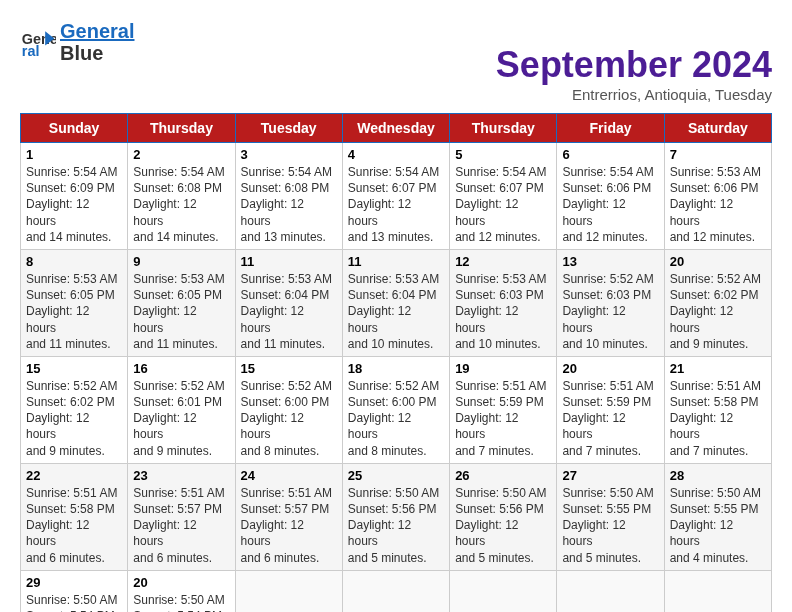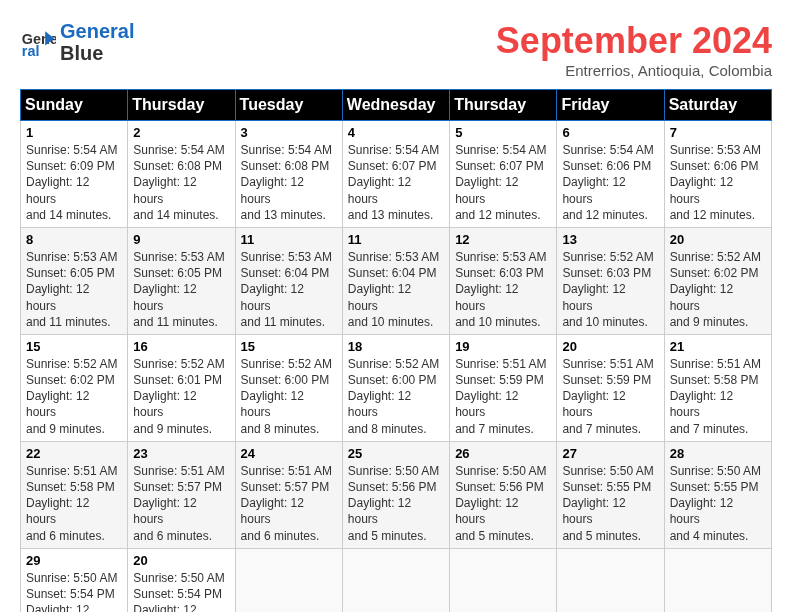--- a/index.html
+++ b/index.html
@@ -20,46 +20,47 @@
       display: flex;
       align-items: center;
       gap: 4px;
     }
     .logo-text {
       font-size: 20px;
       font-weight: bold;
       color: #333;
       line-height: 1.1;
     }
-    .logo-text span { color: #1a6abf; }
+    .logo-text span { color: #1a6abf; text-decoration: underline; }
     .logo-icon {
       width: 36px;
       height: 36px;
     }
     .title-block { text-align: right; }
     .month-title {
       font-size: 36px;
       font-weight: bold;
-      color: #ef4444;
+      color: #4c1d95;
+      margin-top: 24px;
     }
     .subtitle {
       font-size: 15px;
       color: #555;
     }
     table {
       width: 100%;
       border-collapse: collapse;
       font-size: 10.5px;
     }
     thead tr th {
-      background: #000000;
+      background: #b91c1c;
       color: #fff;
       padding: 6px 4px;
-      text-align: left;
-      font-size: 16px;
+      text-align: center;
+      font-size: 14px;
       font-weight: bold;
       border: 1px solid #1a6abf;
     }
     tbody tr td {
       border: 1px solid #ccc;
       vertical-align: top;
       padding: 4px 5px;
       width: 14.28%;
       min-height: 80px;
       height: 90px;
@@ -90,21 +91,21 @@
       <polygon points="28,8 38,16 28,24" fill="#1a6abf"></polygon>
     </svg>
     <div>
       <div class="logo-text">
         <span>General</span><br>Blue
       </div>
     </div>
   </div>
   <div class="title-block">
     <div class="month-title">September 2024</div>
-    <div class="subtitle">Entrerrios, Antioquia, Colombia</div>
+    <div class="subtitle">Entrerrios, Antioquia, Tuesday</div>
   </div>
 </div>
 
 <table>
   <thead>
     <tr id="weekday-header">
         <th>Sunday</th>
         <th>Thursday</th>
         <th>Tuesday</th>
         <th>Wednesday</th>

